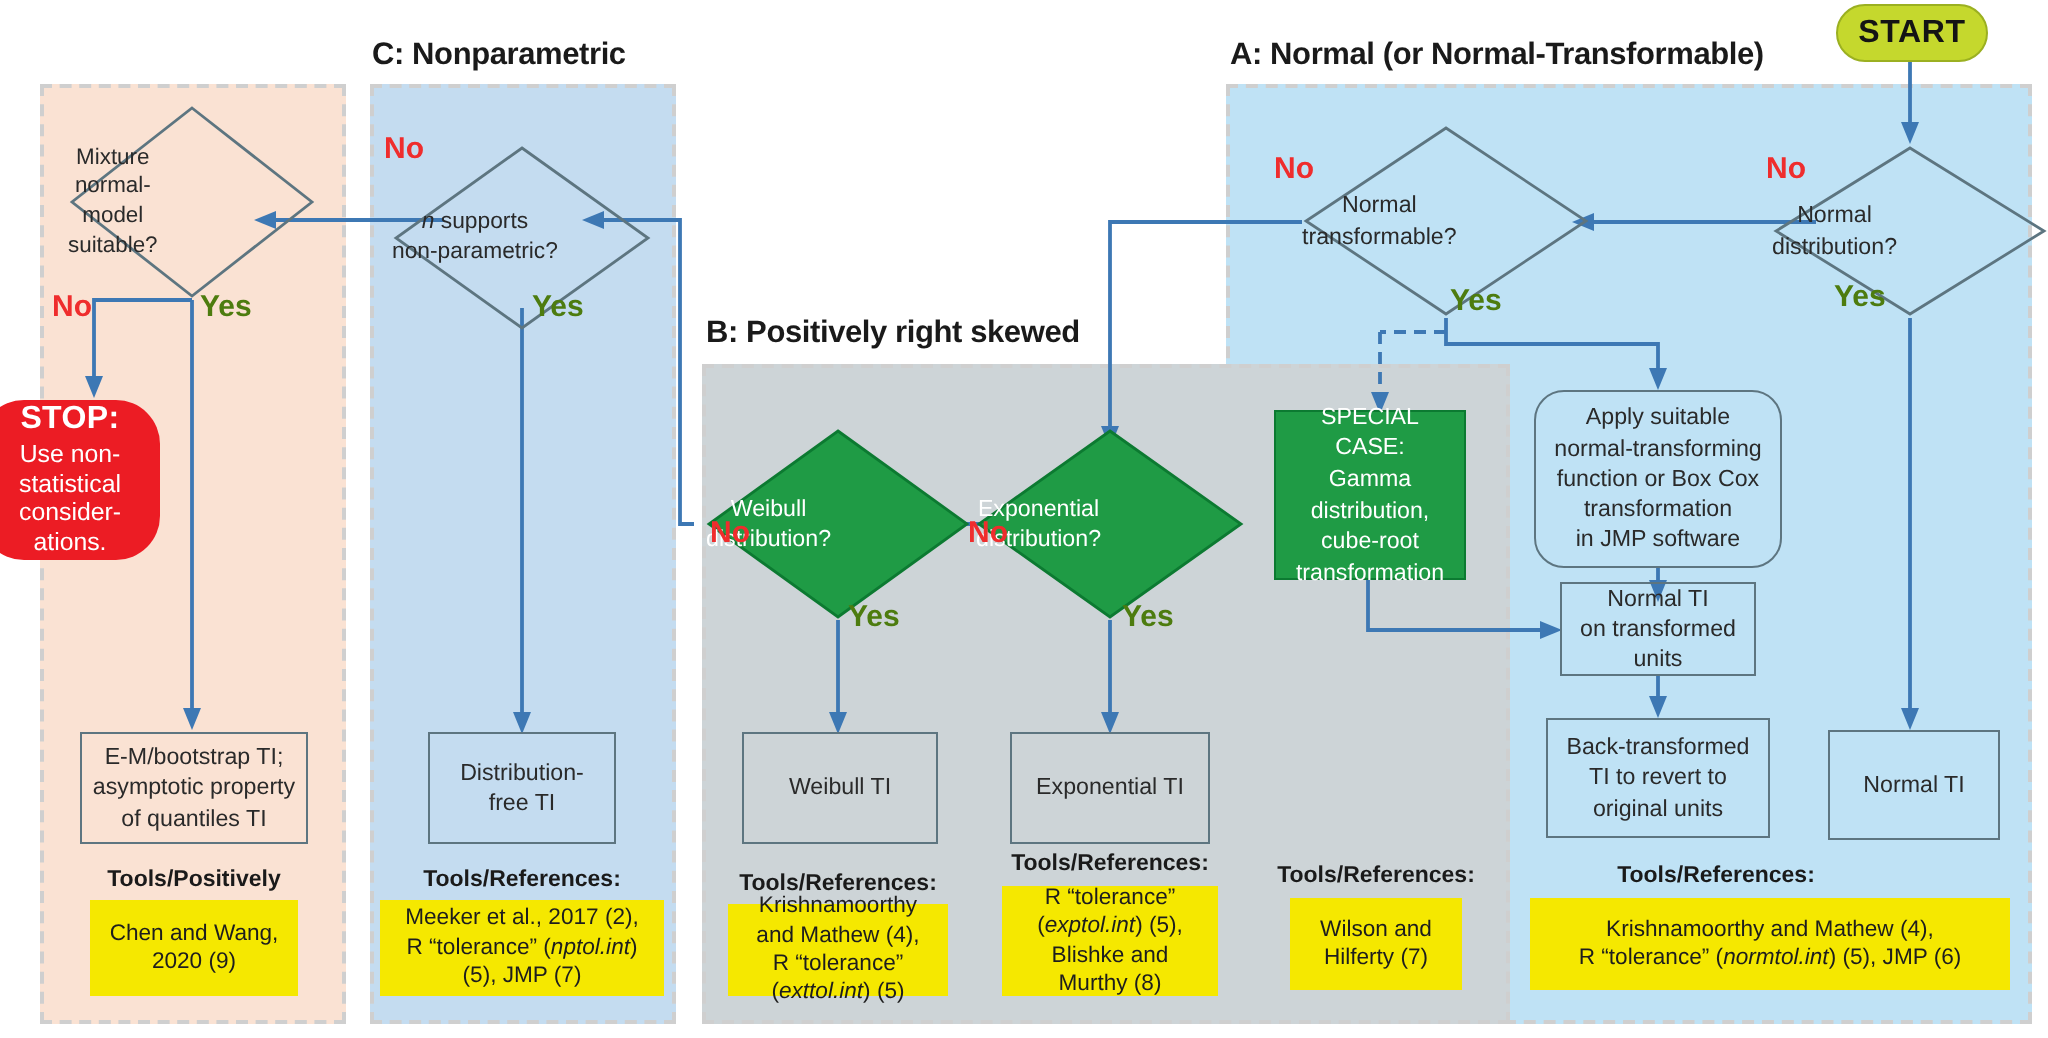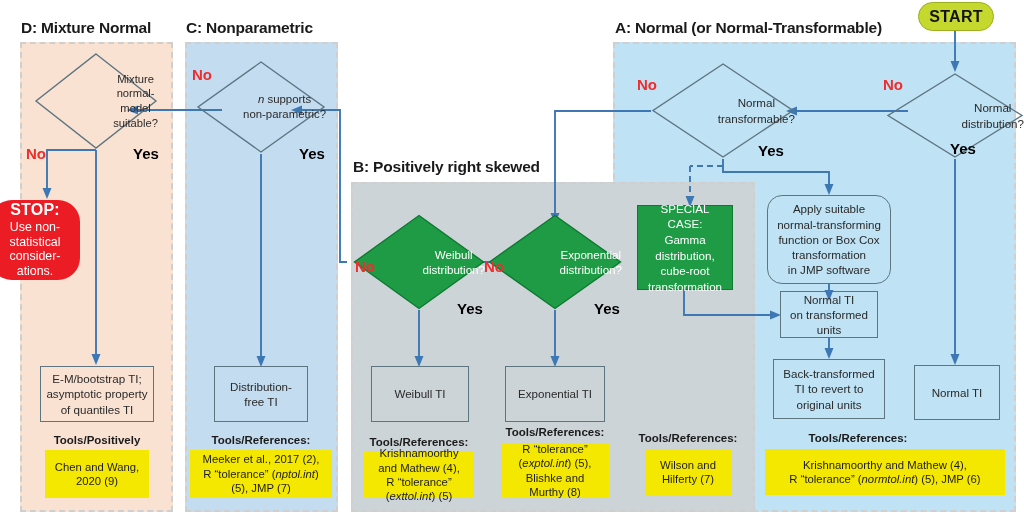--- a/index.html
+++ b/index.html
@@ -23,47 +23,46 @@
   .start{background:#c5d82d;border:1.6px solid #9bb021;border-radius:22px;color:#141414;font-weight:bold;font-size:16px;letter-spacing:.3px;}
   .stop{background:#ec1c24;border-radius:22px;color:#ffffff;font-size:12.4px;line-height:1.18;padding:3px 5px;}
   .stop b{font-size:16px;letter-spacing:.2px;}
 
   .yellow{background:#f5e800;color:#1d1d1d;font-size:11.3px;line-height:1.28;padding:3px 4px;}
   .tools-label{position:absolute;font-size:11.5px;font-weight:bold;color:#1a1a1a;text-align:center;white-space:nowrap;}
 
   
   .dia{position:absolute;}
   .dia .shape{position:absolute;inset:0;}
-  .dia .txt{position:absolute;inset:0;display:flex;align-items:center;justify-content:flex-end;text-align:center;font-size:11.6px;line-height:1.3;}
+  .dia .txt{position:absolute;inset:0;display:flex;align-items:center;justify-content:flex-start;text-align:center;font-size:11.6px;line-height:1.3;}
   .dia.plain .txt{color:#2a2a2a;}
   .dia.green .txt{color:#ffffff;}
 
   
   .lbl{position:absolute;font-size:15px;font-weight:bold;white-space:nowrap;}
   .lbl-no{color:#ef2d2d;}
-  .lbl-yes{color:#000000;margin-left:33px;}
+  .lbl-yes{color:#4d7c0f;}
 
   
   svg.wires{position:absolute;left:0;top:0;width:1024px;height:519px;pointer-events:none;}
   .w{stroke:#3d78b4;stroke-width:1.9px;fill:none;}
   .w-dash{stroke:#3d78b4;stroke-width:1.9px;fill:none;stroke-dasharray:6 4;}
   .ah{fill:#3d78b4;}
   em{font-style:italic;}
 </style>
 </head>
 <body>
 
 <div id="stage">
 
   <div class="panel panel-d" style="left:20px;top:42px;width:153px;height:470px;"></div>
   <div class="panel panel-c" style="left:185px;top:42px;width:153px;height:470px;"></div>
   <div class="panel panel-a" style="left:613px;top:42px;width:403px;height:470px;"></div>
   <div class="panel panel-b" style="left:351px;top:182px;width:404px;height:330px;"></div>
 
-  <div class="panel-title" style="left:21px;top:19px;">D: Mixture Normal</div>
   <div class="panel-title" style="left:186px;top:19px;">C: Nonparametric</div>
   <div class="panel-title" style="left:353px;top:158px;">B: Positively right skewed</div>
   <div class="panel-title" style="left:615px;top:19px;">A: Normal (or Normal-Transformable)</div>
 
   <svg class="wires" viewBox="0 0 1024 519">
 
     <path class="w" d="M955,31 L955,63"></path>
     <polygon class="ah" points="955,72 950.5,61 959.5,61"></polygon>
 
     <path class="w" d="M908,111 L795,111"></path>
@@ -153,21 +152,21 @@
   <div class="dia green" style="left:353px;top:214px;width:132px;height:96px;">
     <svg class="shape" viewBox="0 0 132 96">
       <polygon points="66,1.5 130.5,48 66,94.5 1.5,48" fill="#1f9b45" stroke="#0c7a31" stroke-width="1.4"></polygon>
     </svg>
 
     <div class="txt">
         <span>Weibull<br>distribution?</span>
       </div>
   </div>
 
-  <div class="dia plain" style="left:196px;top:60px;width:130px;height:94px;">
+  <div class="dia plain" style="left:196px;top:72px;width:130px;height:94px;">
     <svg class="shape" viewBox="0 0 130 94">
       <polygon points="65,2 128,47 65,92 2,47" fill="none" stroke="#5d7580" stroke-width="1.4"></polygon>
     </svg>
     <div class="txt" style="font-size:11.4px;">
       <span><em>n</em>&nbsp;supports<br>non-parametric?</span>
     </div>
   </div>
 
   <div class="dia plain" style="left:34px;top:52px;width:124px;height:98px;">
     <svg class="shape" viewBox="0 0 124 98">

